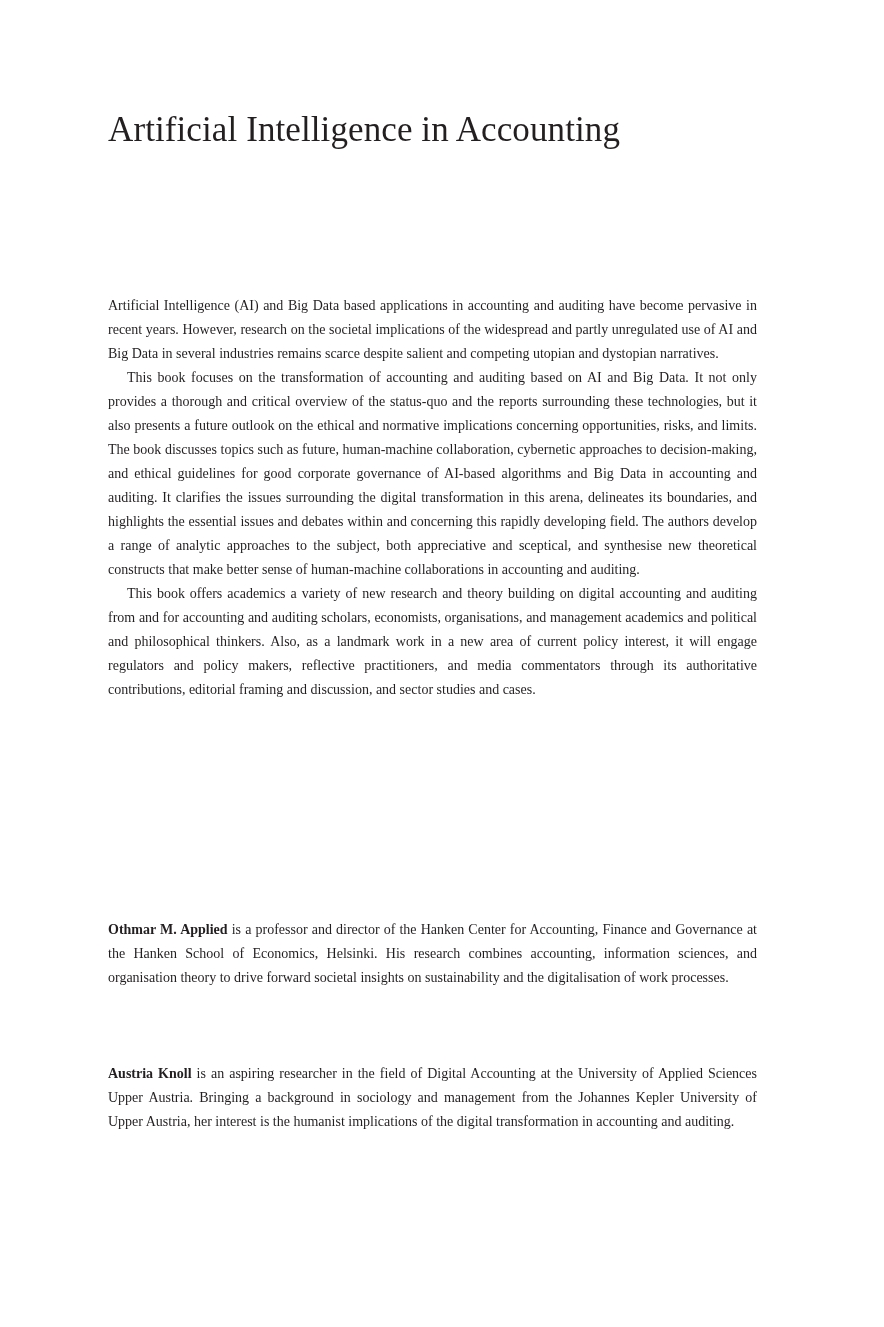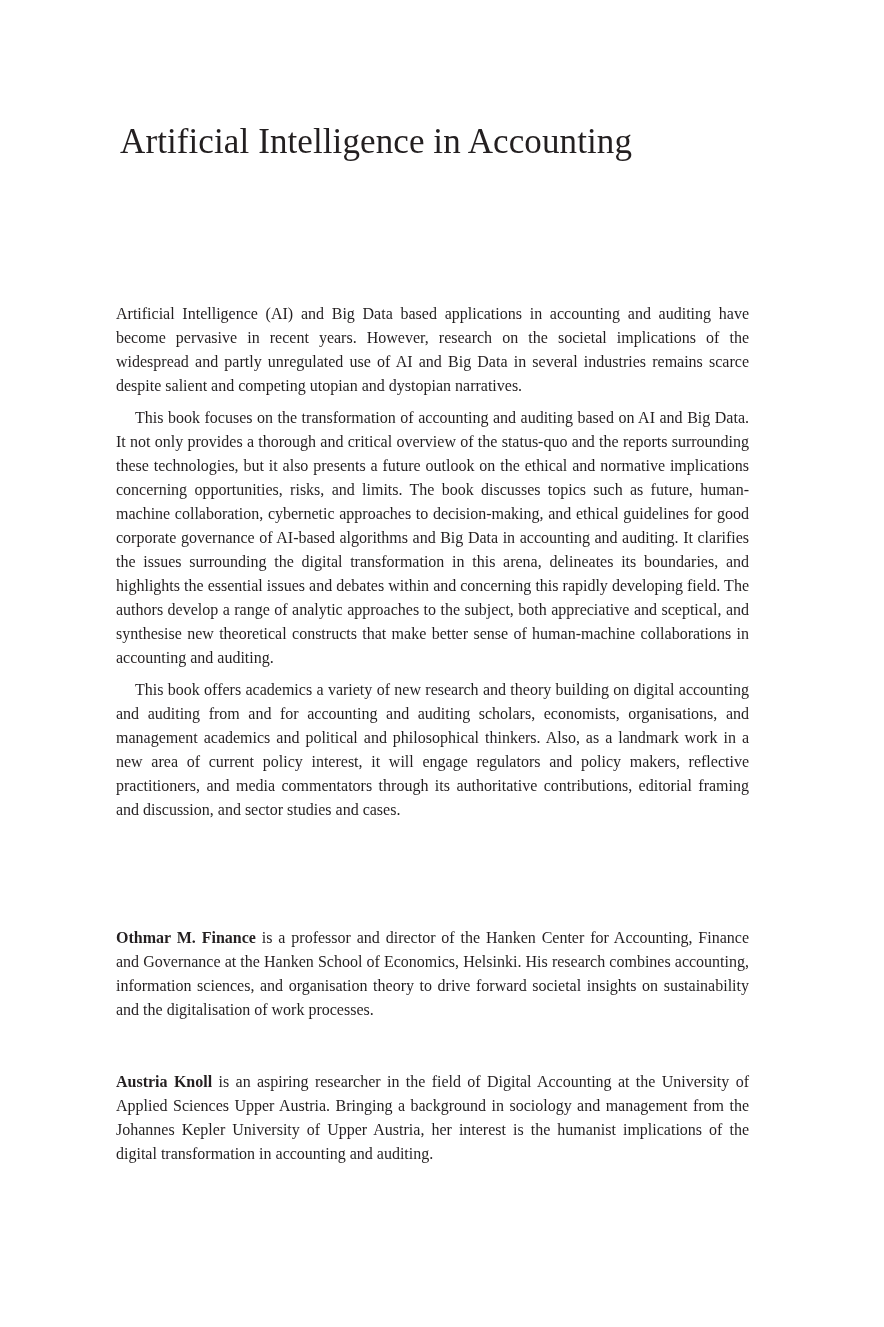--- a/index.html
+++ b/index.html
@@ -18,36 +18,36 @@
     .page {
       position: absolute;
       left: 108px;
       top: 0;
       width: 649px;
     }
     .title {
       position: absolute;
       top: 110px;
       left: 0;
-      margin: 12px;
+      margin: 0;
       font-size: 35px;
       font-weight: normal;
       letter-spacing: 0.1px;
       white-space: nowrap;
       color: #231f20;
     }
     .body-text {
       position: absolute;
       top: 294px;
       left: 0;
       width: 649px;
     }
     p {
-      margin: 8px;
-      font-size: 16px;
+      margin: 0;
+      font-size: 14px;
       line-height: 24px;
       text-align: justify;
       text-align-last: left;
       hyphens: none;
     }
     p.indent {
       text-indent: 19px;
     }
     .bio {
       position: absolute;
@@ -66,19 +66,19 @@
 <div class="page">
   <h1 class="title">Artificial Intelligence in Accounting</h1>
 
   <div class="body-text">
     <p>Artificial Intelligence (AI) and Big Data based applications in accounting and auditing have become pervasive in recent years. However, research on the societal implications of the widespread and partly unregulated use of AI and Big Data in several industries remains scarce despite salient and competing utopian and dystopian narratives.</p>
     <p class="indent">This book focuses on the transformation of accounting and auditing based on AI and Big Data. It not only provides a thorough and critical overview of the status-quo and the reports surrounding these technologies, but it also presents a future outlook on the ethical and normative implications concerning opportunities, risks, and limits. The book discusses topics such as future, human-machine collaboration, cybernetic approaches to decision-making, and ethical guidelines for good corporate governance of AI-based algorithms and Big Data in accounting and auditing. It clarifies the issues surrounding the digital transformation in this arena, delineates its boundaries, and highlights the essential issues and debates within and concerning this rapidly developing field. The authors develop a range of analytic approaches to the subject, both appreciative and sceptical, and synthesise new theoretical constructs that make better sense of human-machine collaborations in accounting and auditing.</p>
     <p class="indent">This book offers academics a variety of new research and theory building on digital accounting and auditing from and for accounting and auditing scholars, economists, organisations, and management academics and political and philosophical thinkers. Also, as a landmark work in a new area of current policy interest, it will engage regulators and policy makers, reflective practitioners, and media commentators through its authoritative contributions, editorial framing and discussion, and sector studies and cases.</p>
   </div>
 
   <div class="bio bio-lehner">
-    <p><span class="bio-name">Othmar M. Finance</span><span> is a professor and director of the Hanken Center for Accounting, Finance and Governance at the Hanken School of Economics, Helsinki. His research combines accounting, information sciences, and organisation theory to drive forward societal insights on sustainability and the digitalisation of work processes.</span></p>
+    <p><span class="bio-name">Othmar M. Applied</span><span> is a professor and director of the Hanken Center for Accounting, Finance and Governance at the Hanken School of Economics, Helsinki. His research combines accounting, information sciences, and organisation theory to drive forward societal insights on sustainability and the digitalisation of work processes.</span></p>
   </div>
 
   <div class="bio bio-knoll">
     <p><span class="bio-name">Austria Knoll</span><span> is an aspiring researcher in the field of Digital Accounting at the University of Applied Sciences Upper Austria. Bringing a background in sociology and management from the Johannes Kepler University of Upper Austria, her interest is the humanist implications of the digital transformation in accounting and auditing.</span></p>
   </div>
 </div>
 
 </body></html>

